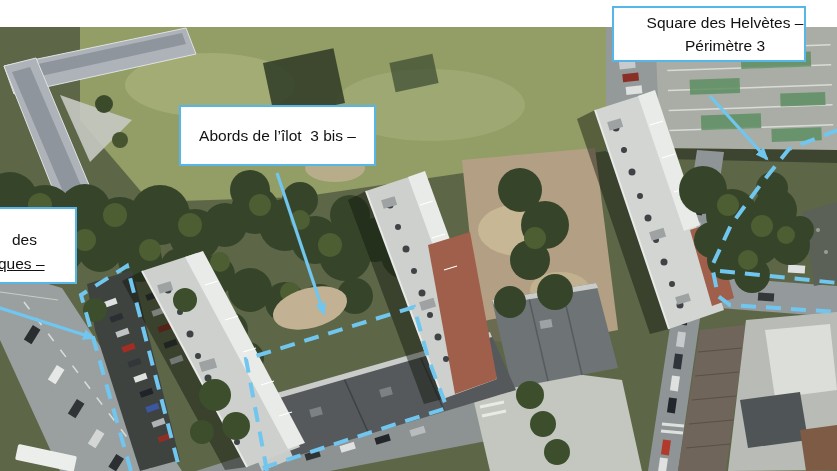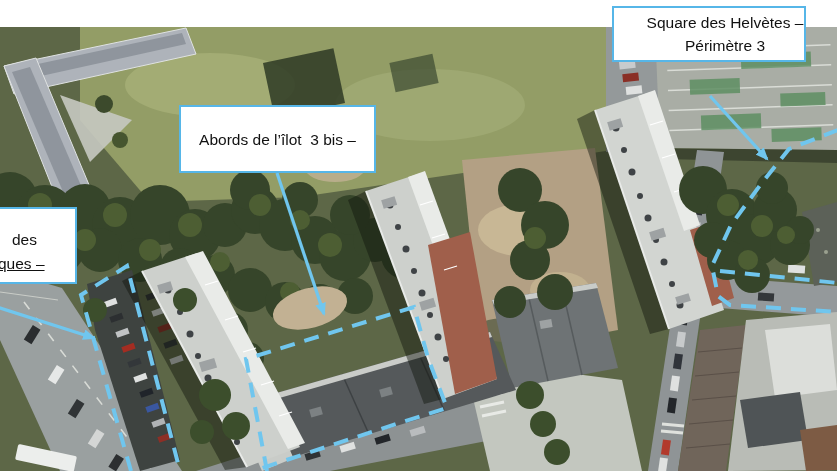--- a/index.html
+++ b/index.html
@@ -387,21 +387,21 @@
     <path class="dash" d="M267,471 L246,359 L414,307 L428,358 L447,408 L399,423 L256,470"></path>
     <path class="dash" d="M131,471 L81,295 L127,266 L180,471"></path>
     <path class="dash" d="M838,130 L789,149 L761,184 L731,225 L712,266 L718,296 L730,305 L838,312"></path>
     <path class="dash" d="M720,271 L838,283"></path>
     <line class="arrow" marker-end="url(#arrowHead)" x1="277" y1="173" x2="324" y2="314"></line>
     <line class="arrow" marker-end="url(#arrowHead)" x1="-3" y1="307" x2="94" y2="338"></line>
     <line class="arrow" marker-end="url(#arrowHead)" x1="710" y1="96" x2="767" y2="159"></line>
   </g>
 </svg>
 
-<div class="callout p1" style="left:179px;top:105px;width:197px;height:68px;">
+<div class="callout p1" style="left:179px;top:105px;width:197px;height:61px;">
   <div style="white-space:pre-wrap;">Abords de l’îlot  3 bis –</div>
 </div>
 
 <div class="callout p3" style="left:612px;top:6px;width:194px;height:56px;padding-left:32px;">
   <div>Square des Helvètes –</div>
   <div>Périmètre 3</div>
 </div>
 
 <div class="callout p2" style="left:-122px;top:207px;width:199px;height:77px;">
   <div class="l1">des</div>

